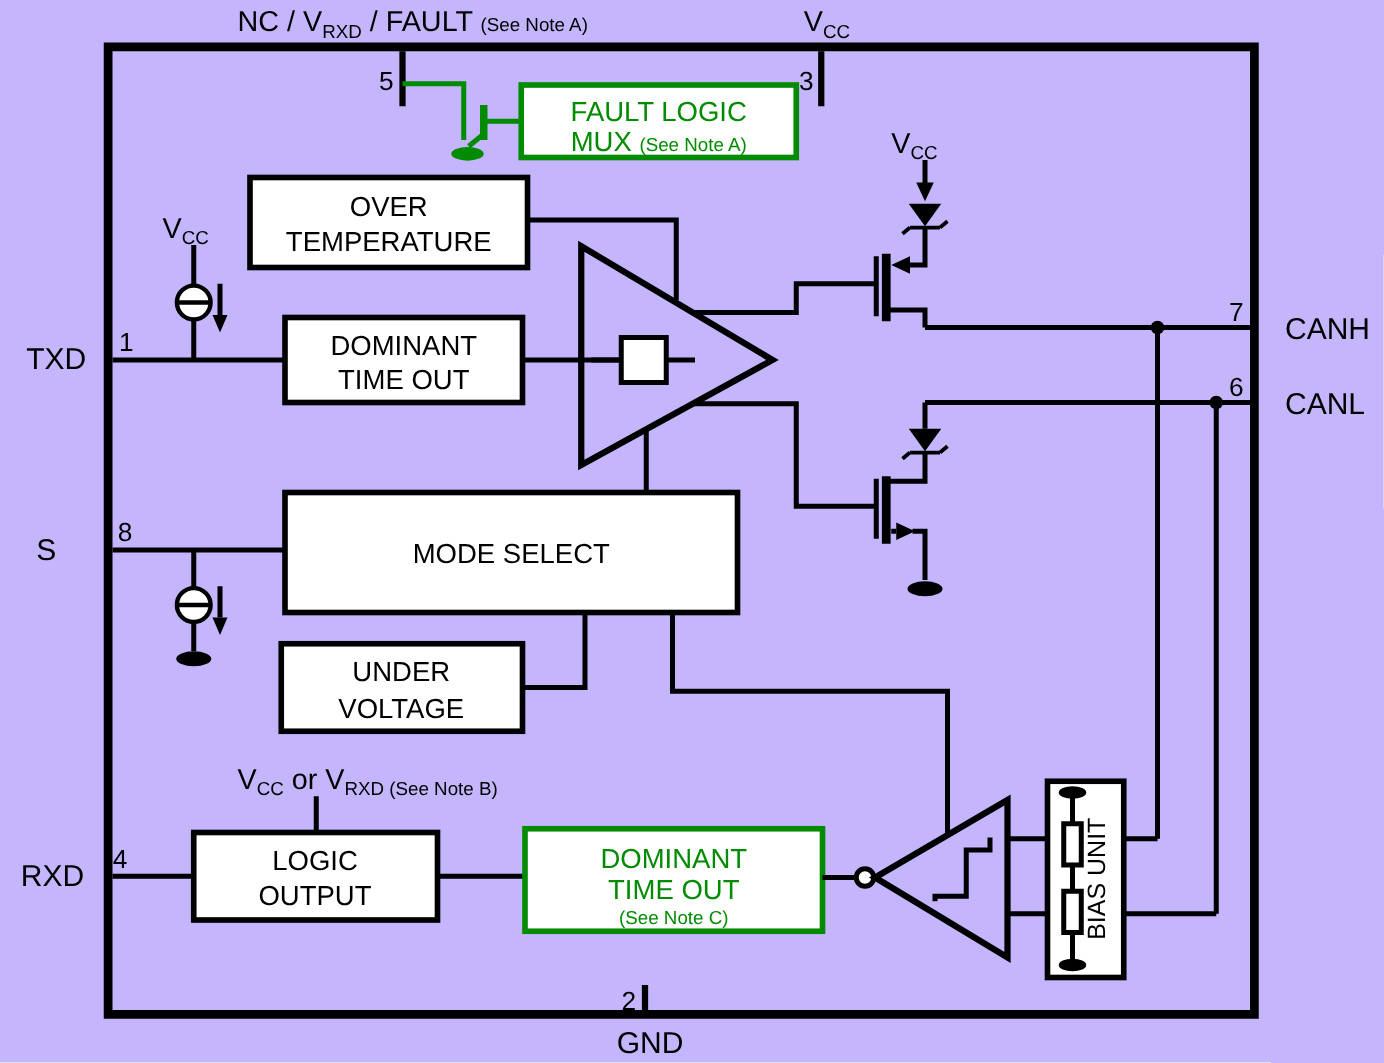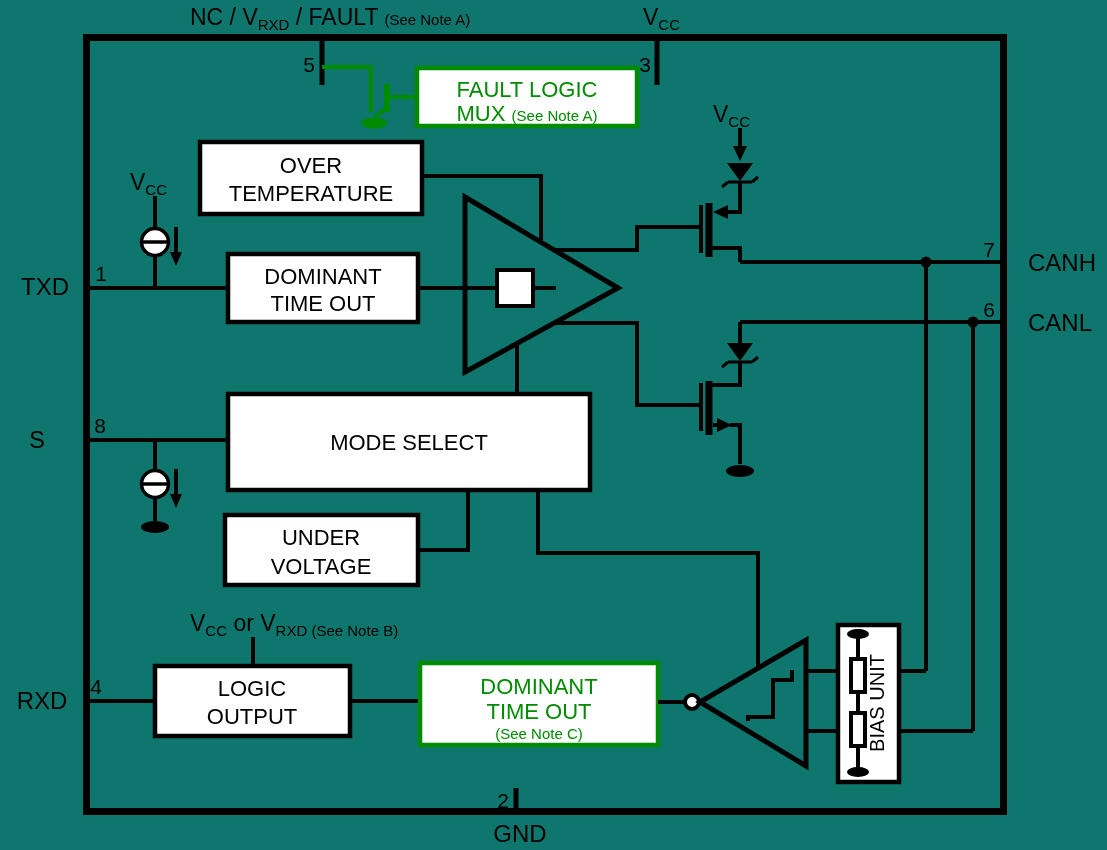--- a/index.html
+++ b/index.html
@@ -1,16 +1,16 @@
 <!DOCTYPE html>
 <html><head>
 <meta charset="utf-8">
 <style>
   html,body{margin:0;padding:0;background:#ffffff;}
-  .stage{width:1107px;height:850px;position:relative;background:#0f766e;
+  .stage{width:1107px;height:850px;position:relative;background:#c4b5fd;
          font-family:"Liberation Sans", sans-serif;}
   svg text{font-family:"Liberation Sans", sans-serif;fill:#000;}
   .blk{fill:#fff;stroke:#000;stroke-width:4.5;}
   .gblk{fill:#fff;stroke:#008b00;stroke-width:4.5;}
   .w{stroke:#000;stroke-width:4;fill:none;}
   .w5{stroke:#000;stroke-width:5;fill:none;}
   .gw{stroke:#008b00;stroke-width:4;fill:none;}
   .lbl{font-size:22px;}
   .pinname{font-size:24px;}
   .pinnum{font-size:21px;}

